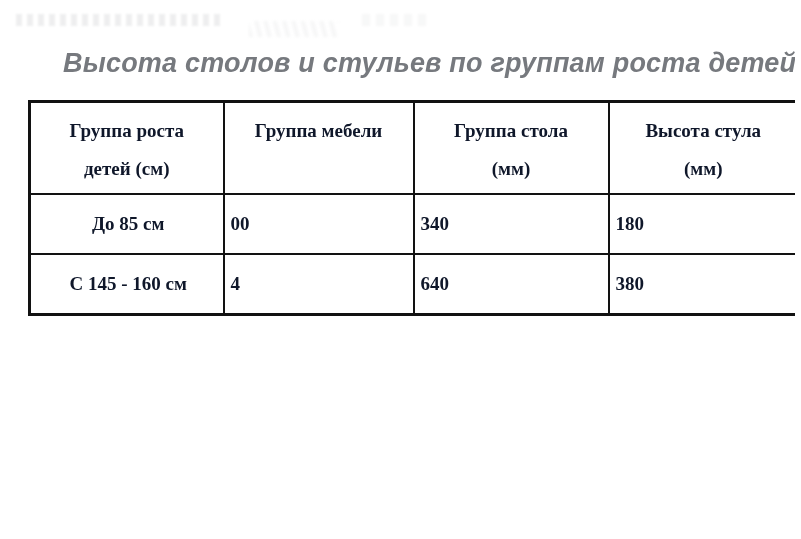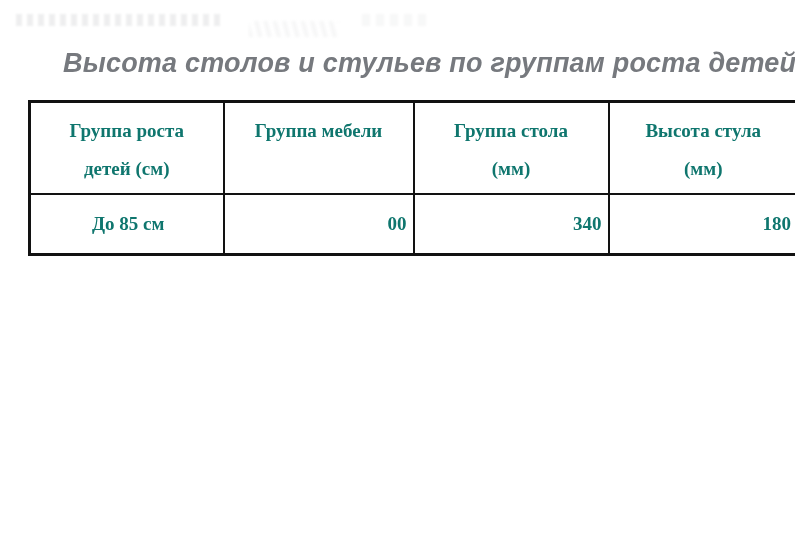--- a/index.html
+++ b/index.html
@@ -62,37 +62,37 @@
     table-layout: fixed;
     border: 3px solid #121212;
     background: #ffffff;
   }
   table.data-table col.c1 { width: 194px; }
   table.data-table col.c2 { width: 190px; }
   table.data-table col.c3 { width: 195px; }
   table.data-table col.c4 { width: 190px; }
   table.data-table th, table.data-table td {
     border: 2px solid #121212;
-    color: #0f766e;
+    color: #0f172a;
     font-weight: bold;
     font-size: 19px;
     line-height: 1.35;
   }
   table.data-table th {
     height: 72px;
     vertical-align: top;
     text-align: center;
     padding-top: 9px;
   }
   table.data-table th .hline2:empty { display: none; }
   table.data-table th .hline1, table.data-table th .hline2 { display: block; }
   table.data-table td {
     height: 60px;
     vertical-align: middle;
-    text-align: right;
+    text-align: left;
   }
   table.data-table td.left {
     text-align: center;
     padding-left: 9px;
   }
 </style>
 </head>
 <body>
 
 <div class="page">
@@ -130,16 +130,22 @@
         </th>
       </tr>
     </thead>
     <tbody>
       <tr>
         <td class="left">До 85 см</td>
         <td>00</td>
         <td>340</td>
         <td>180</td>
       </tr>
+      <tr>
+        <td class="left">С 145 - 160 см</td>
+        <td>4</td>
+        <td>640</td>
+        <td>380</td>
+      </tr>
     </tbody>
   </table>
 
 </div>
 
 </body></html>

